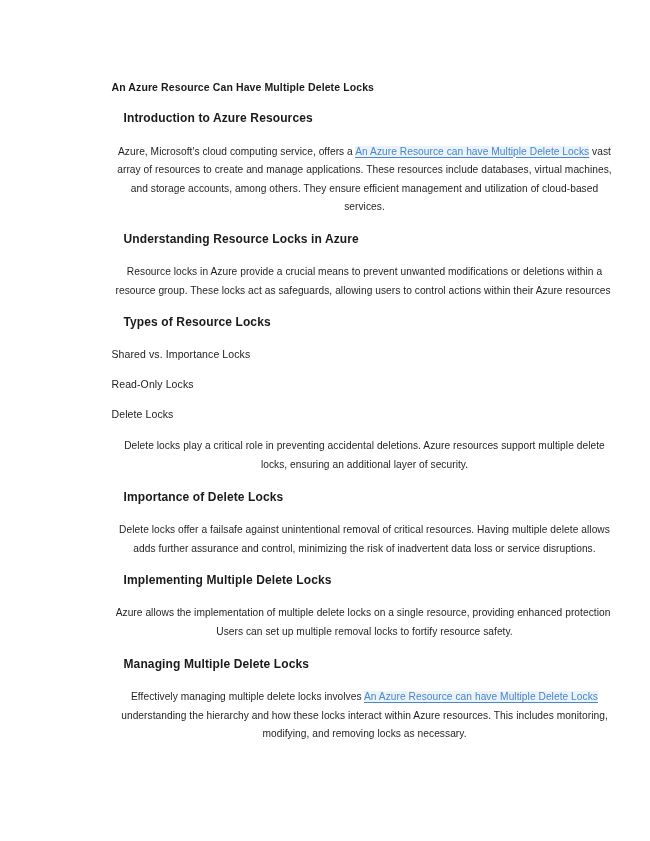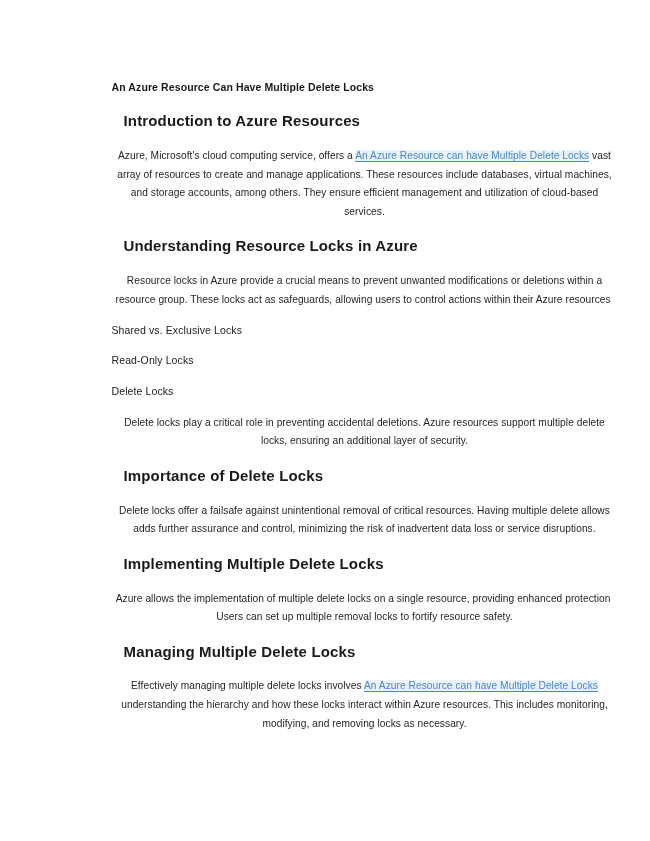--- a/index.html
+++ b/index.html
@@ -29,21 +29,21 @@
   }
   .doc-title {
     font-size: 10.5px;
     font-weight: bold;
     color: #1a1a1a;
     line-height: 1.45;
     letter-spacing: 0.01em;
     margin: 0 0 15px 0;
   }
   .h2 {
-    font-size: 15px;
+    font-size: 12px;
     font-weight: bold;
     color: #1a1a1a;
     line-height: 1.45;
     letter-spacing: 0.01em;
     margin: 0 0 15px 0;
     padding-left: 12px;
   }
   .h3 {
     font-size: 10.5px;
     font-weight: normal;
@@ -80,22 +80,23 @@
     <div class="doc-title">An Azure Resource Can Have Multiple Delete Locks</div>
 
     <div class="h2">Introduction to Azure Resources</div>
 
     <p class="para"><span>Azure, Microsoft's cloud computing service, offers a </span><a class="doclink" href="#">An Azure Resource can have Multiple Delete Locks</a><span> vast array of resources to create and manage applications. These resources include databases, virtual machines, and storage accounts, among others. They ensure efficient management and utilization of cloud-based services.</span></p>
 
     <div class="h2">Understanding Resource Locks in Azure</div>
 
     <p class="para">Resource locks in Azure provide a crucial means to prevent unwanted modifications or deletions within a resource group. These locks act as safeguards, allowing users to control actions within their Azure resources.</p>
 
+    <div class="h2">Types of Resource Locks</div>
 
-    <div class="h3">Shared vs. Exclusive Locks</div>
+    <div class="h3">Shared vs. Importance Locks</div>
 
 
     <div class="h3">Read-Only Locks</div>
 
 
     <div class="h3">Delete Locks</div>
 
     <p class="para">Delete locks play a critical role in preventing accidental deletions. Azure resources support multiple delete locks, ensuring an additional layer of security.</p>
 
     <div class="h2">Importance of Delete Locks</div>

